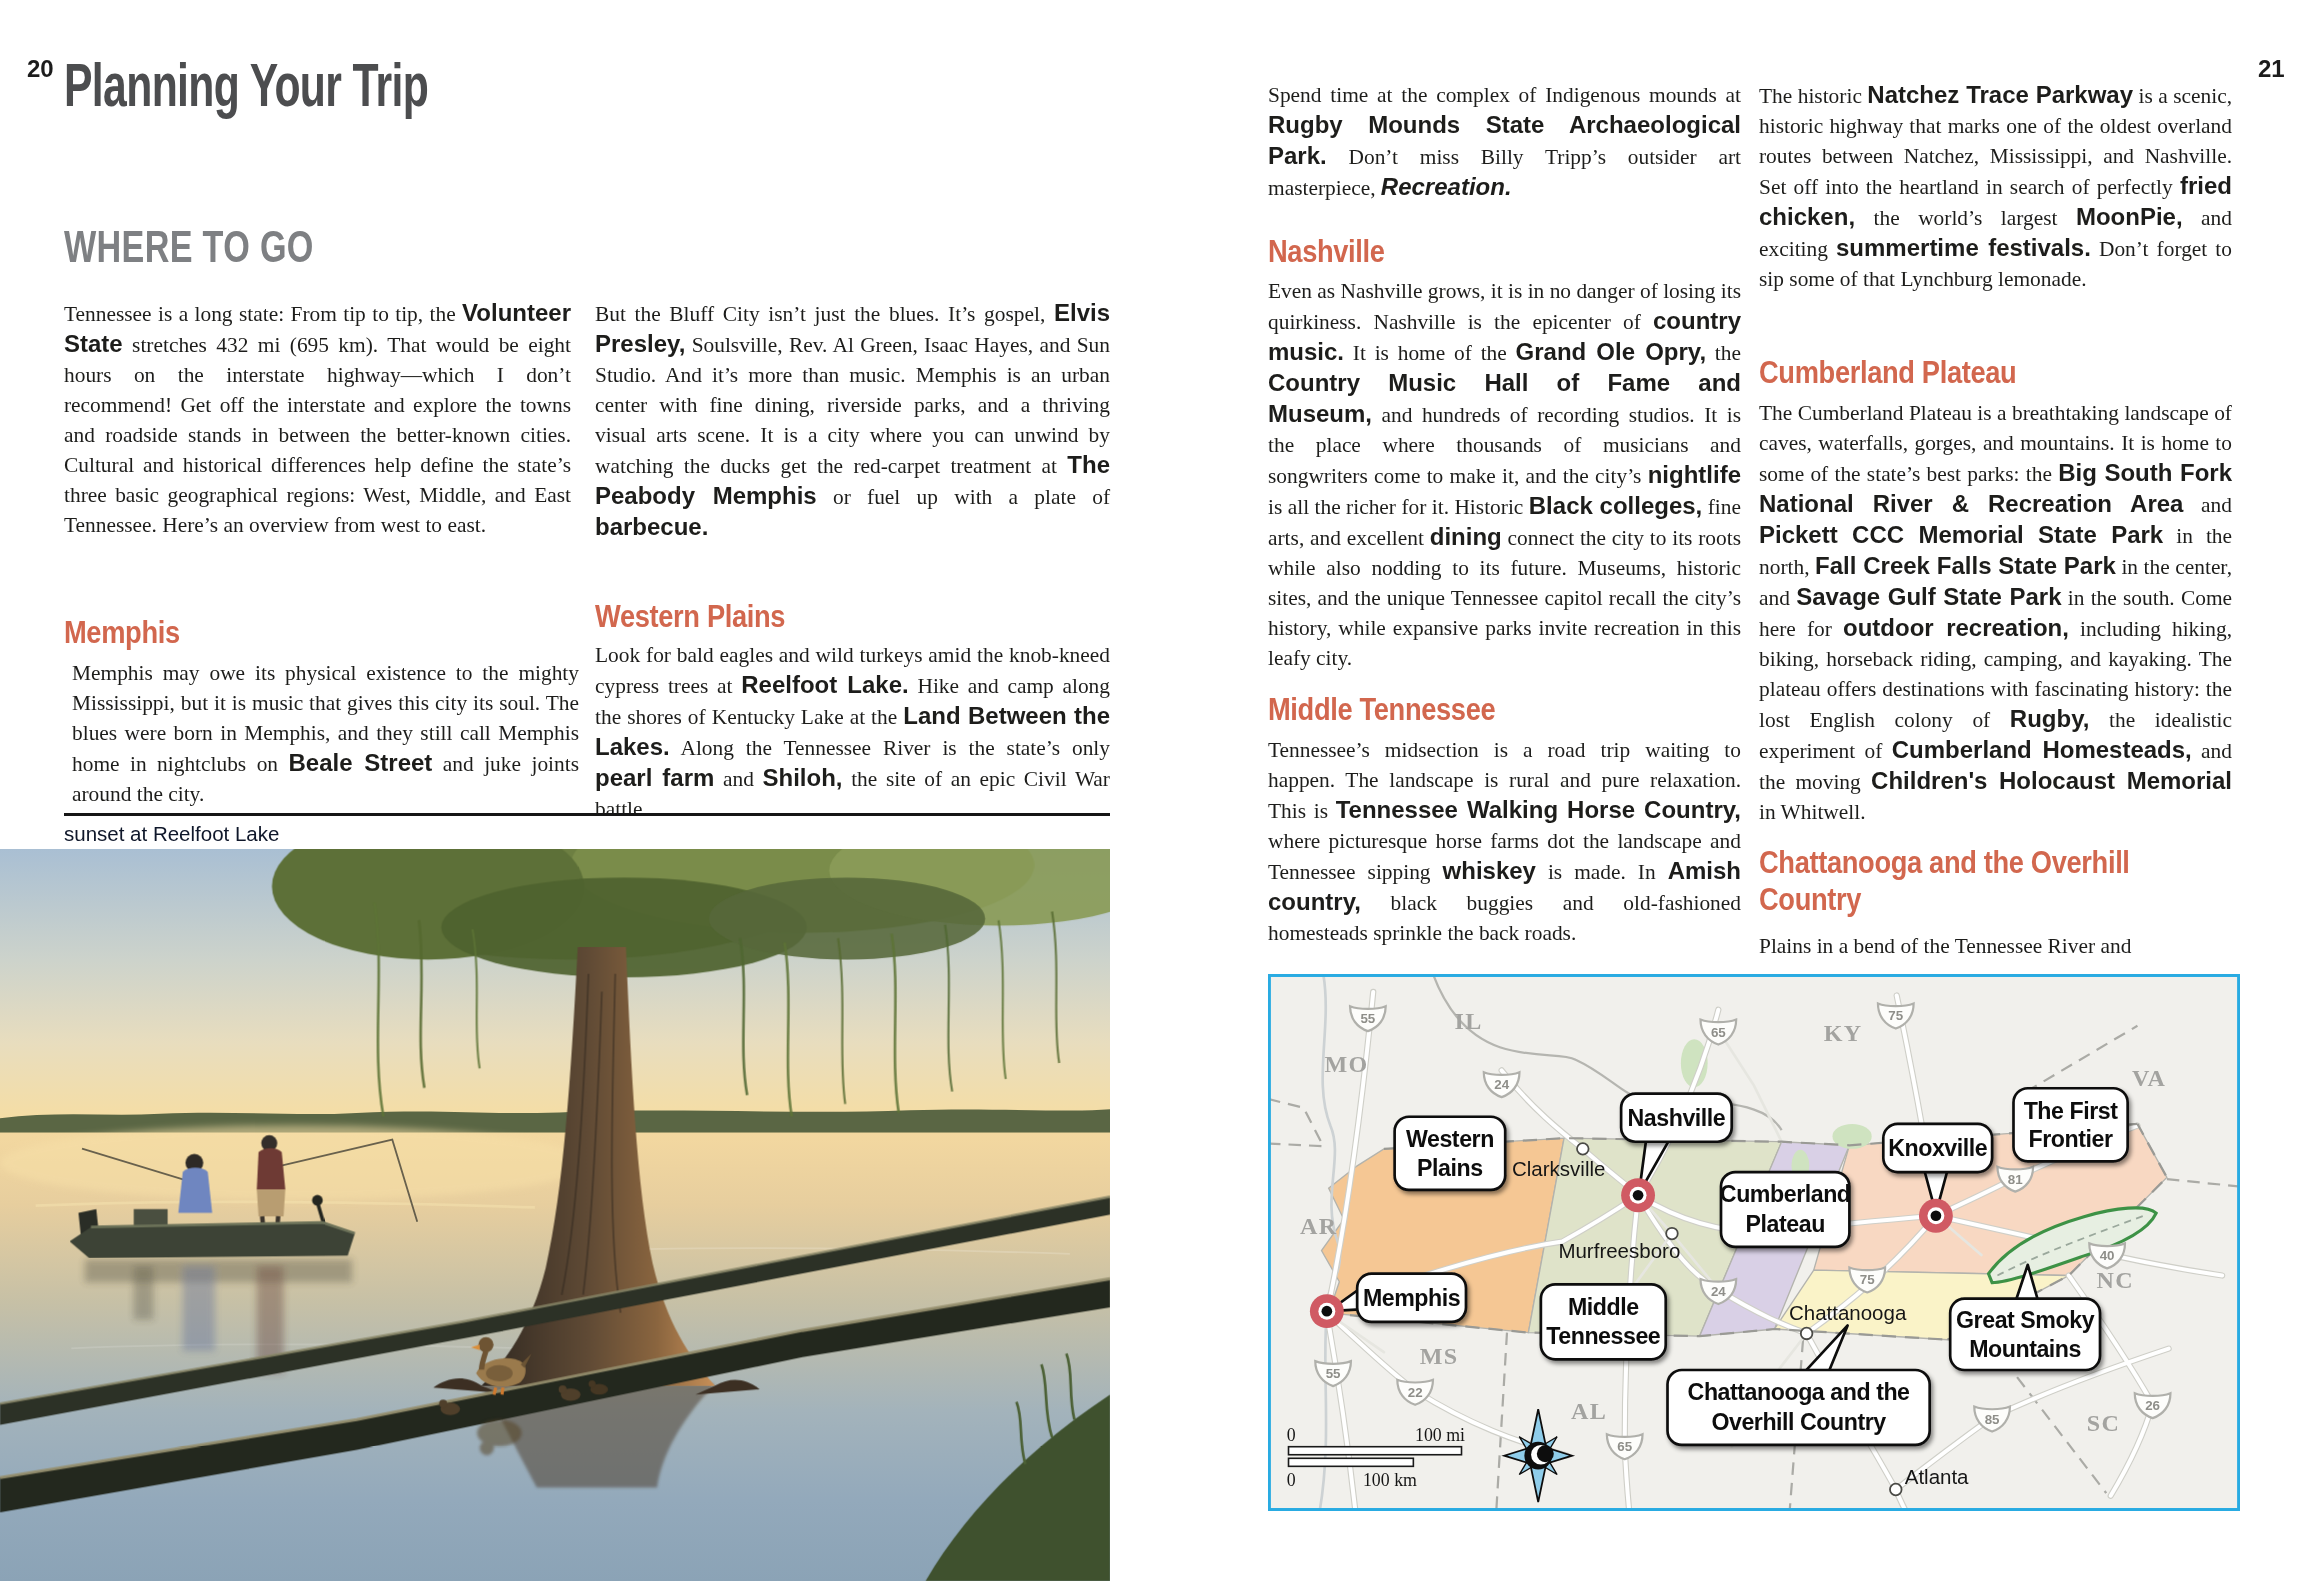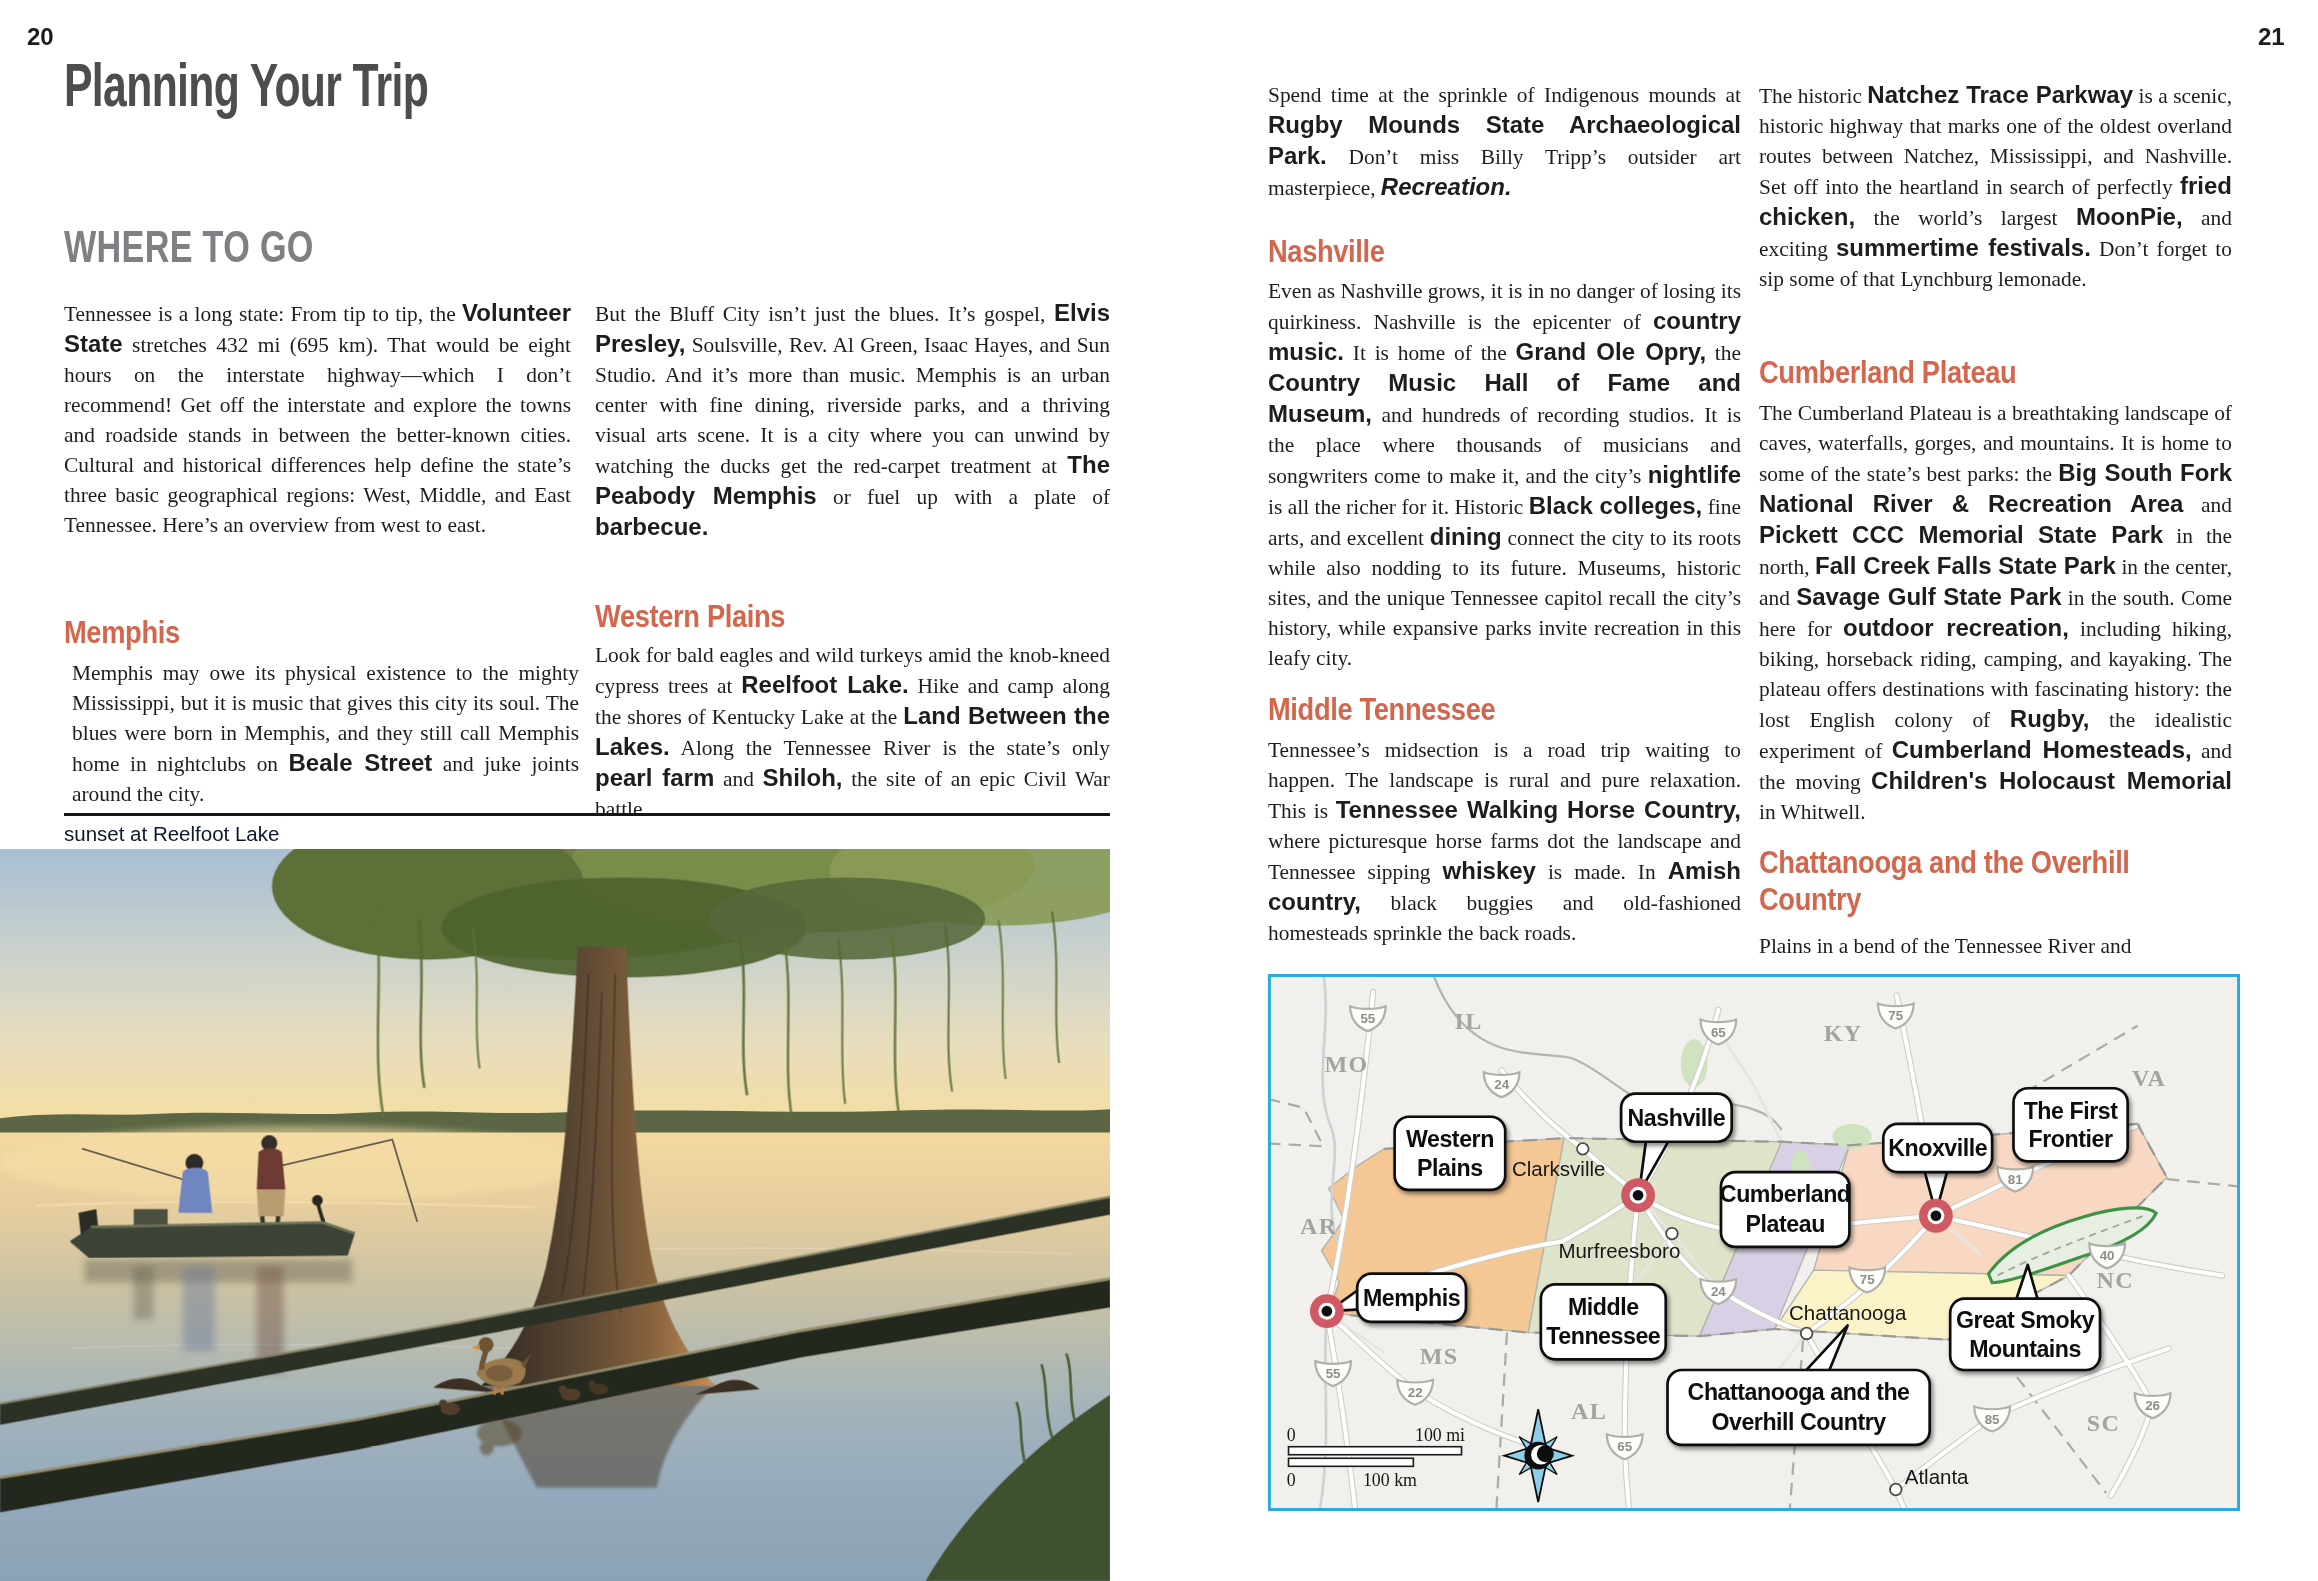--- a/index.html
+++ b/index.html
@@ -1,19 +1,19 @@
 <!DOCTYPE html>
 <html style="font-size:14.3px"><head>
 <meta charset="utf-8">
 <style>
   html,body{margin:0;padding:0;background:#888;}
   .page{position:relative;width:2319px;height:1581px;background:#ffffff;
         font-family:"Liberation Serif",serif;color:#1d1d1b;overflow:hidden;}
   .abs{position:absolute;}
-  .pagenum{font-family:"Liberation Sans",sans-serif;font-weight:700;font-size:24px;color:#1c1c1c;}
+  .pagenum{font-family:"Liberation Sans",sans-serif;font-weight:700;font-size:24px;color:#1c1c1c;margin-top:32px;}
   .title{font-family:"Liberation Sans",sans-serif;font-weight:700;font-size:61px;color:#4c4d4f;
          letter-spacing:-0.9px;transform:scaleX(.70);transform-origin:left top;white-space:nowrap;}
   .subtitle{font-family:"Liberation Sans",sans-serif;font-weight:700;font-size:45px;color:#7e8083;
          transform:scaleX(.76);transform-origin:left top;white-space:nowrap;letter-spacing:0.4px;}
   .h2{font-family:"Liberation Sans",sans-serif;font-weight:700;font-size:31px;color:#d2674e;
       letter-spacing:-0.4px;transform:scaleX(.88);transform-origin:left top;white-space:nowrap;}
   .h2.wrap{white-space:normal;line-height:37px;width:446px;}
   .body-col{font-size:21.4px;line-height:30px;text-align:justify;}
   .body-col .b{font-family:"Liberation Sans",sans-serif;font-weight:700;font-size:24px;}
   .body-col .i{font-style:italic;}
@@ -183,21 +183,21 @@
 
       <g>
         <path d="M1245,612 C1160,668 1085,740 1038,821 L1245,821 Z" fill="#3f512e"></path>
         <path d="M1180,660 C1170,630 1176,600 1168,578 M1205,640 C1198,612 1204,586 1196,566 M1150,690 C1142,662 1148,640 1140,620" stroke="#4c6136" stroke-width="3" fill="none"></path>
       </g>
     </svg>
   </div>
 
   <div class="abs pagenum" style="left:2258px;top:23px;text-align:center;">21</div>
 
-  <div class="abs body-col" style="left:1268px;top:80px;width:473px;"><span>Spend time at the sprinkle of Indigenous mounds at </span><span class="b">Rugby Mounds State Archaeological Park.</span><span> Don’t miss Billy Tripp’s outsider art masterpiece, </span><span class="b i">Recreation.</span></div>
+  <div class="abs body-col" style="left:1268px;top:80px;width:473px;"><span>Spend time at the complex of Indigenous mounds at </span><span class="b">Rugby Mounds State Archaeological Park.</span><span> Don’t miss Billy Tripp’s outsider art masterpiece, </span><span class="b i">Recreation.</span></div>
 
   <div class="abs h2" style="left:1268px;top:234px;">Nashville</div>
 
   <div class="abs body-col" style="left:1268px;top:276px;width:473px;"><span>Even as Nashville grows, it is in no danger of losing its quirkiness. Nashville is the epicenter of </span><span class="b">country music.</span><span> It is home of the </span><span class="b">Grand Ole Opry,</span><span> the </span><span class="b">Country Music Hall of Fame and Museum,</span><span> and hundreds of recording studios. It is the place where thousands of musicians and songwriters come to make it, and the city’s </span><span class="b">nightlife</span><span> is all the richer for it. Historic </span><span class="b">Black colleges,</span><span> fine arts, and excellent </span><span class="b">dining</span><span> connect the city to its roots while also nodding to its future. Museums, historic sites, and the unique Tennessee capitol recall the city’s history, while expansive parks invite recreation in this leafy city.</span></div>
 
   <div class="abs h2" style="left:1268px;top:692px;">Middle Tennessee</div>
 
   <div class="abs body-col" style="left:1268px;top:735px;width:473px;"><span>Tennessee’s midsection is a road trip waiting to happen. The landscape is rural and pure relaxation. This is </span><span class="b">Tennessee Walking Horse Country,</span><span> where picturesque horse farms dot the landscape and Tennessee sipping </span><span class="b">whiskey</span><span> is made. In </span><span class="b">Amish country,</span><span> black buggies and old-fashioned homesteads sprinkle the back roads.</span></div>
 
   <div class="abs body-col" style="left:1759px;top:80px;width:473px;"><span>The historic </span><span class="b">Natchez Trace Parkway</span><span> is a scenic, historic highway that marks one of the oldest overland routes between Natchez, Mississippi, and Nashville. Set off into the heartland in search of perfectly </span><span class="b">fried chicken,</span><span> the world’s largest </span><span class="b">MoonPie,</span><span> and exciting </span><span class="b">summertime festivals.</span><span> Don’t forget to sip some of that Lynchburg lemonade.</span></div>

